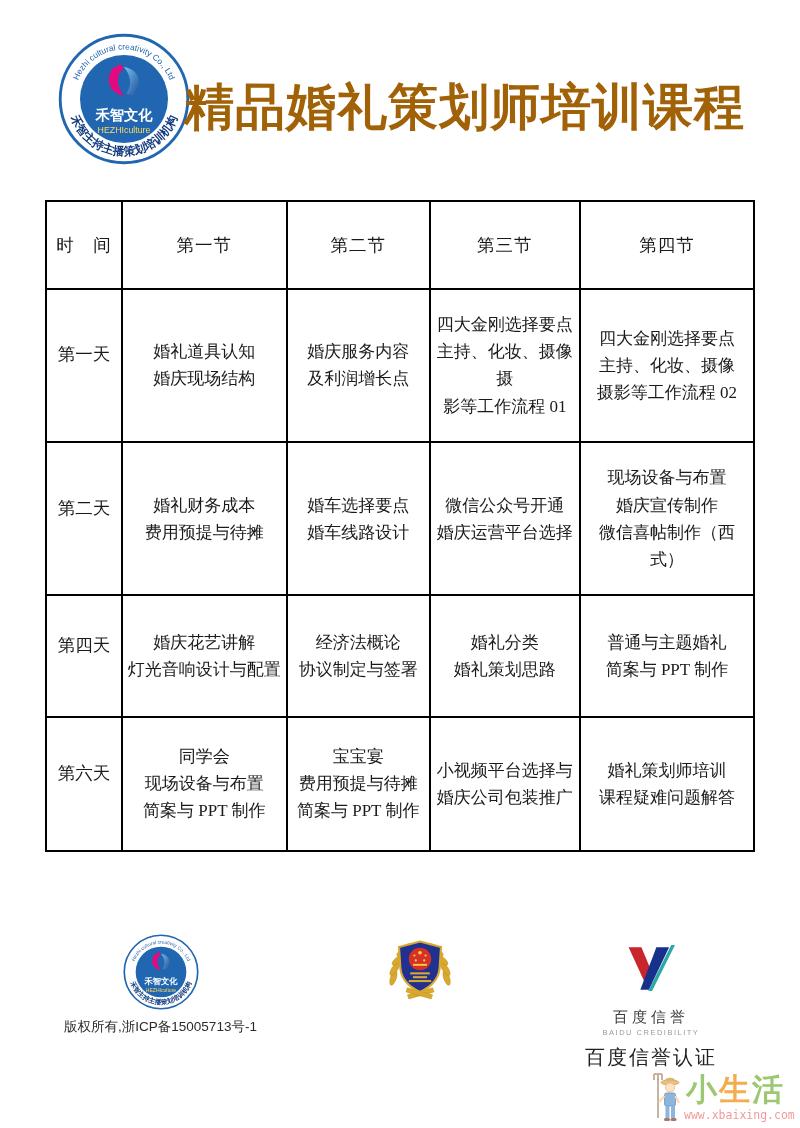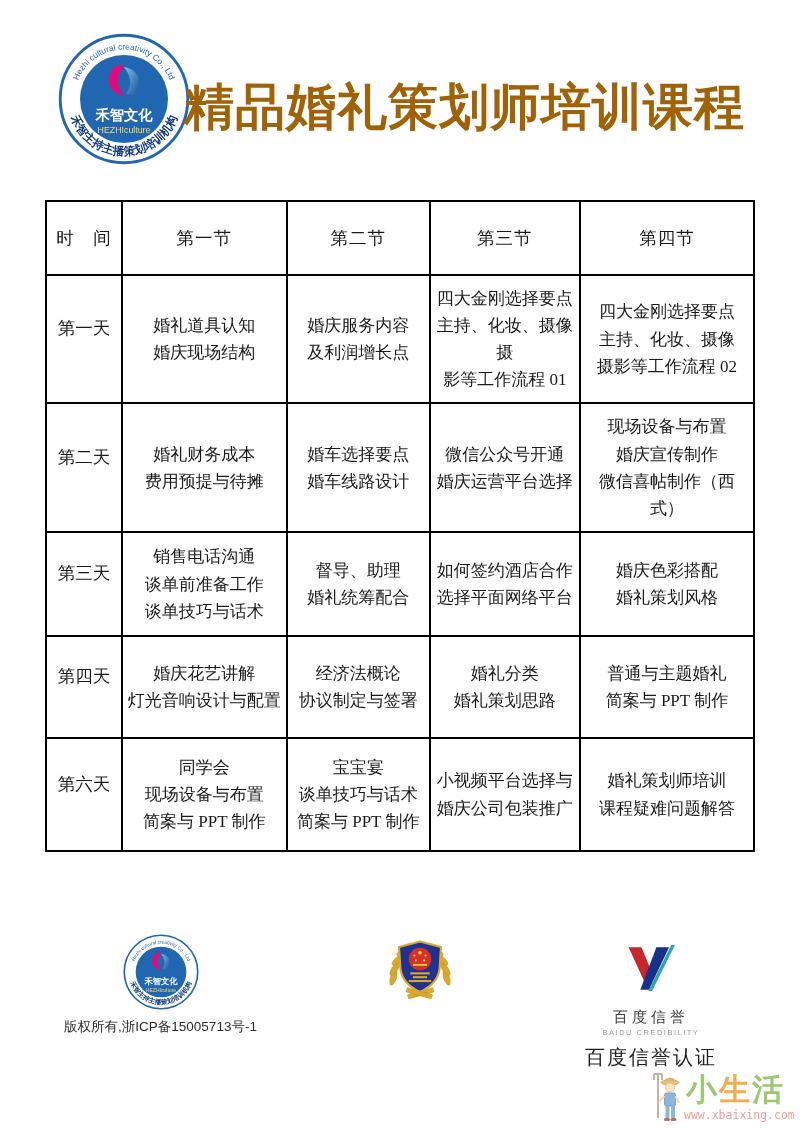--- a/index.html
+++ b/index.html
@@ -114,50 +114,38 @@
       <td class="cell">婚礼财务成本
 费用预提与待摊</td>
       <td class="cell">婚车选择要点
 婚车线路设计</td>
       <td class="cell">微信公众号开通
 婚庆运营平台选择</td>
       <td class="cell">现场设备与布置
 婚庆宣传制作
 微信喜帖制作（西式）</td>
     </tr>
-    <tr style="height:96px">
-      <td class="day">第三天</td>
-      <td class="cell">销售电话沟通
-谈单前准备工作
-谈单技巧与话术</td>
-      <td class="cell">督导、助理
-婚礼统筹配合</td>
-      <td class="cell">如何签约酒店合作
-选择平面网络平台</td>
-      <td class="cell">婚庆色彩搭配
-婚礼策划风格</td>
-    </tr>
     <tr style="height:94px">
       <td class="day">第四天</td>
       <td class="cell">婚庆花艺讲解
 灯光音响设计与配置</td>
       <td class="cell">经济法概论
 协议制定与签署</td>
       <td class="cell">婚礼分类
 婚礼策划思路</td>
       <td class="cell">普通与主题婚礼
 简案与 PPT 制作</td>
     </tr>
     <tr style="height:104px">
       <td class="day">第六天</td>
       <td class="cell">同学会
 现场设备与布置
 简案与 PPT 制作</td>
       <td class="cell">宝宝宴
-谈单技巧与话术
+费用预提与待摊
 简案与 PPT 制作</td>
       <td class="cell">小视频平台选择与
 婚庆公司包装推广</td>
       <td class="cell">婚礼策划师培训
 课程疑难问题解答</td>
     </tr>
   </tbody>
     </table>
 
   <div id="footer-left" class="fblock">

